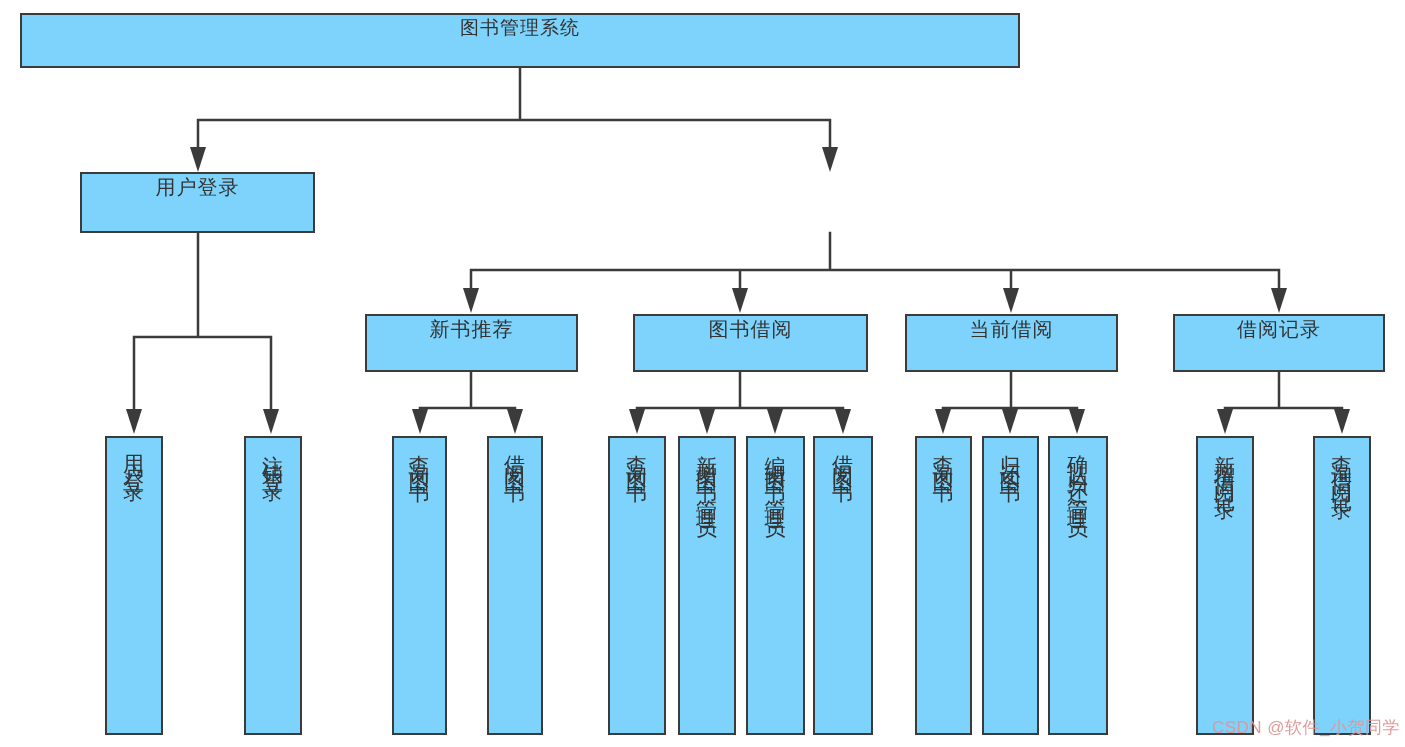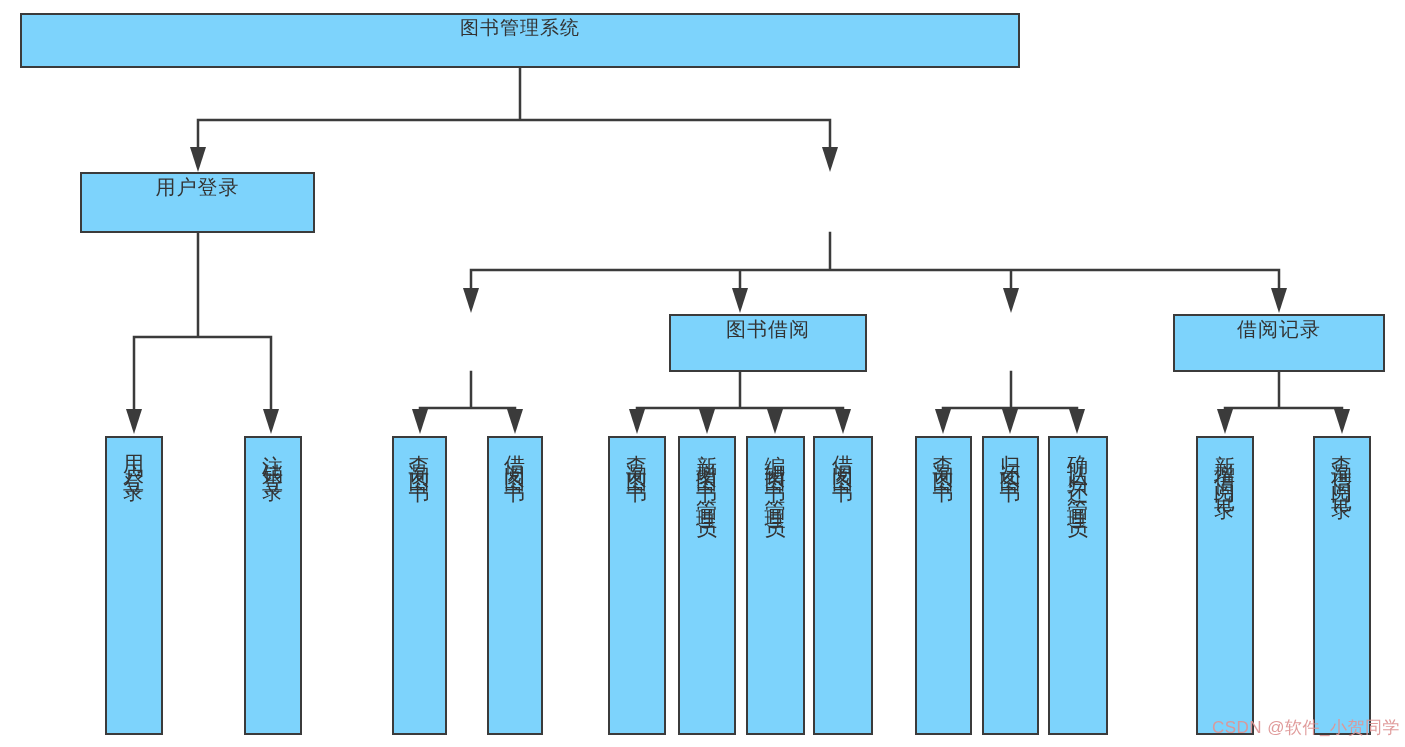--- a/index.html
+++ b/index.html
@@ -97,22 +97,28 @@
   </svg>
 
   <div class="node root" style="left:20px; top:13px; width:1000px; height:55px;">
     <span class="hlabel">图书管理系统</span>
   </div>
 
   <div class="node" style="left:80px; top:172px; width:235px; height:61px;">
     <span class="hlabel">用户登录</span>
   </div>
 
-  <div class="node" style="left:633px; top:314px; width:198px; height:58px;margin-left:36px;">
+  <div class="node" style="left:365px; top:314px; width:213px; height:58px;">
+    <span class="hlabel">新书推荐</span>
+  </div>
+  <div class="node" style="left:633px; top:314px; width:235px; height:58px;">
     <span class="hlabel">图书借阅</span>
+  </div>
+  <div class="node" style="left:905px; top:314px; width:213px; height:58px;">
+    <span class="hlabel">当前借阅</span>
   </div>
   <div class="node" style="left:1173px; top:314px; width:212px; height:58px;">
     <span class="hlabel">借阅记录</span>
   </div>
 
   <div class="node leaf" style="left:105px; width:58px;">
     <span class="vtext">用户登录</span>
   </div>
   <div class="node leaf" style="left:244px; width:58px;">
     <span class="vtext">注销登录</span>

